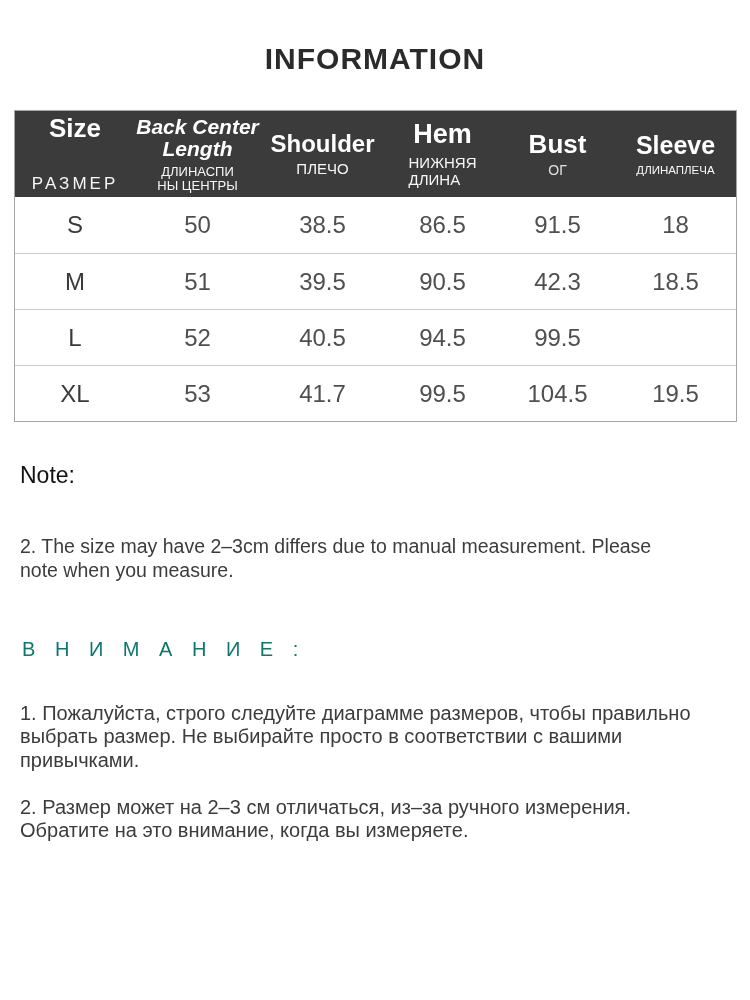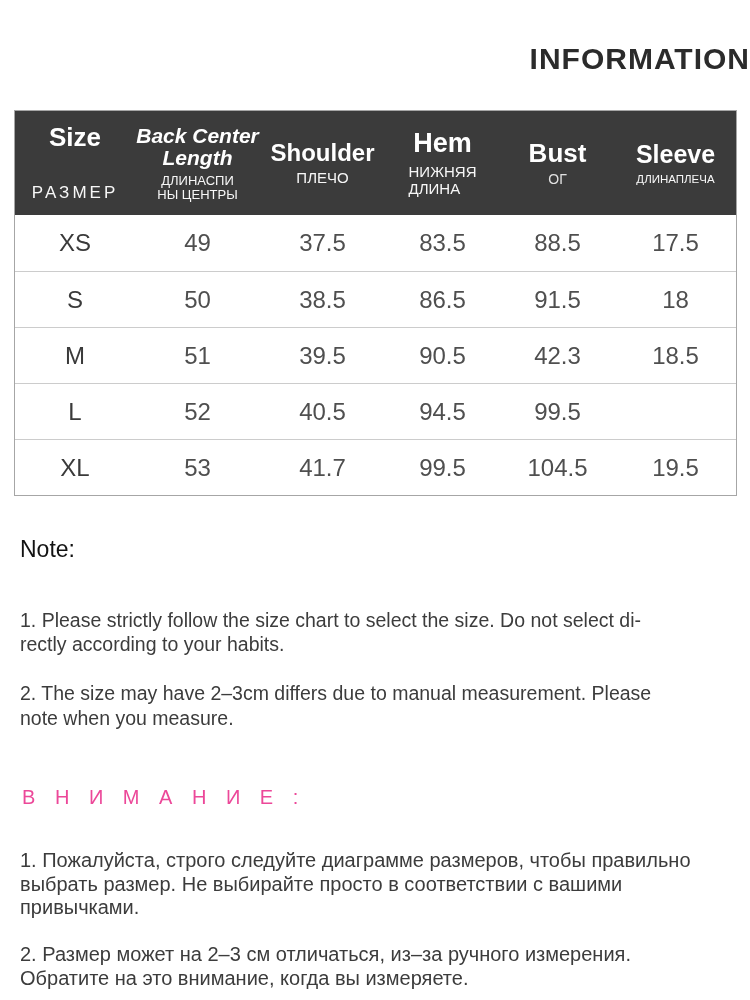--- a/index.html
+++ b/index.html
@@ -2,30 +2,30 @@
 <html><head>
 <meta charset="utf-8">
 <style>
   * { margin:0; padding:0; box-sizing:border-box; }
   html,body { background:#ffffff; }
   body {
     width:750px; height:1000px; margin:0 auto; overflow:hidden;
     font-family:"Liberation Sans", sans-serif; color:#3c3c3c;
   }
   .page-title {
-    margin-top:42px; text-align:right;
+    margin-top:42px; text-align:center;
     font-size:30px; font-weight:bold; letter-spacing:1px; color:#2b2b2b;
   }
   .table-wrap {
     margin:34px 13px 0 14px; width:723px;
     border:1px solid #a6a6a6;
   }
   .thead {
     display:grid; grid-template-columns:120px 125px 125px 115px 115px 121px;
-    background:#3b3b3b; color:#ffffff; height:104px;
+    background:#3b3b3b; color:#ffffff; height:86px;
   }
   .hcell {
     display:flex; flex-direction:column; align-items:center; justify-content:center;
     line-height:1.05;
   }
   .hmain { white-space:pre-line; text-align:center; }
   .hsub  { white-space:pre-line; text-align:center; margin-top:5px; opacity:.96; }
   .c0 .hmain{ font-size:26px; font-weight:600; }
   .c0 .hsub { font-size:17px; letter-spacing:3px; font-weight:400;margin-top:33px; }
   .c1 .hmain{ font-size:21px; font-weight:600; line-height:22px;font-style:italic; }
@@ -47,21 +47,21 @@
   .cell.size { color:#3a3a3a; }
   .note-heading {
     margin:40px 0 0 20px; font-size:23px; color:#121212; font-weight:500;
   }
   .note-body {
     margin:20px 18px 0 20px; font-size:19.5px; line-height:24.5px;
     color:#3c3c3c; white-space:pre-line;
   }
   .attn-heading {
     margin:31px 0 0 22px; font-size:20px; letter-spacing:7px;
-    color:#ec4899; font-weight:500;
+    color:#0f766e; font-weight:500;
   }
   .attn-body {
     margin:17px 14px 0 20px; font-size:20px; line-height:23.5px;
     color:#3c3c3c; white-space:pre-line;
   }
 </style>
 </head>
 <body>
 
 <div class="page-title">INFORMATION</div>
@@ -91,28 +91,20 @@
       <div class="hmain">Bust</div>
       <div class="hsub">ОГ</div>
     </div>
     <div class="hcell c5">
       <div class="hmain">Sleeve</div>
       <div class="hsub">ДЛИНАПЛЕЧА</div>
     </div>
   </div>
 
   <div class="trow">
-    <div class="cell size">XS</div>
-    <div class="cell">49</div>
-    <div class="cell">37.5</div>
-    <div class="cell">83.5</div>
-    <div class="cell">88.5</div>
-    <div class="cell">17.5</div>
-  </div>
-  <div class="trow">
     <div class="cell size">S</div>
     <div class="cell">50</div>
     <div class="cell">38.5</div>
     <div class="cell">86.5</div>
     <div class="cell">91.5</div>
     <div class="cell">18</div>
   </div>
   <div class="trow">
     <div class="cell size">M</div>
     <div class="cell">51</div>
@@ -133,22 +125,20 @@
     <div class="cell">53</div>
     <div class="cell">41.7</div>
     <div class="cell">99.5</div>
     <div class="cell">104.5</div>
     <div class="cell">19.5</div>
   </div>
 </div>
 
 <div class="note-heading">Note:</div>
 <div class="note-body">
-  <div>1. Please strictly follow the size chart  to select the size. Do not select di-
-rectly according to your habits.</div>
   <div>2. The size may have 2–3cm differs due to manual measurement. Please
 note when you measure.</div>
 </div>
 
 <div class="attn-heading">В Н И М А Н И Е :</div>
 <div class="attn-body">
   <div>1. Пожалуйста, строго следуйте диаграмме размеров, чтобы правильно
 выбрать размер. Не выбирайте просто в соответствии с вашими
 привычками.</div>
   <div>2. Размер может на 2–3 см отличаться, из–за ручного измерения.

